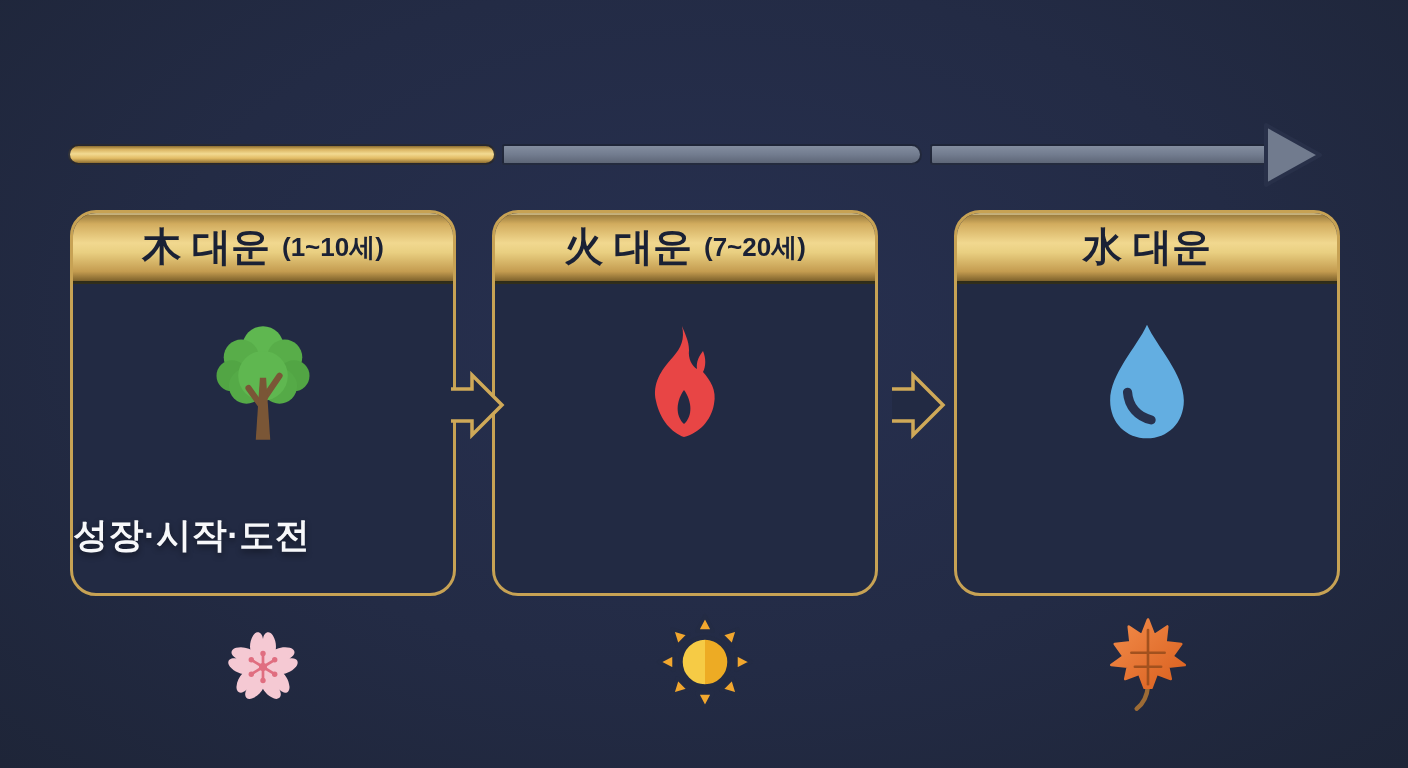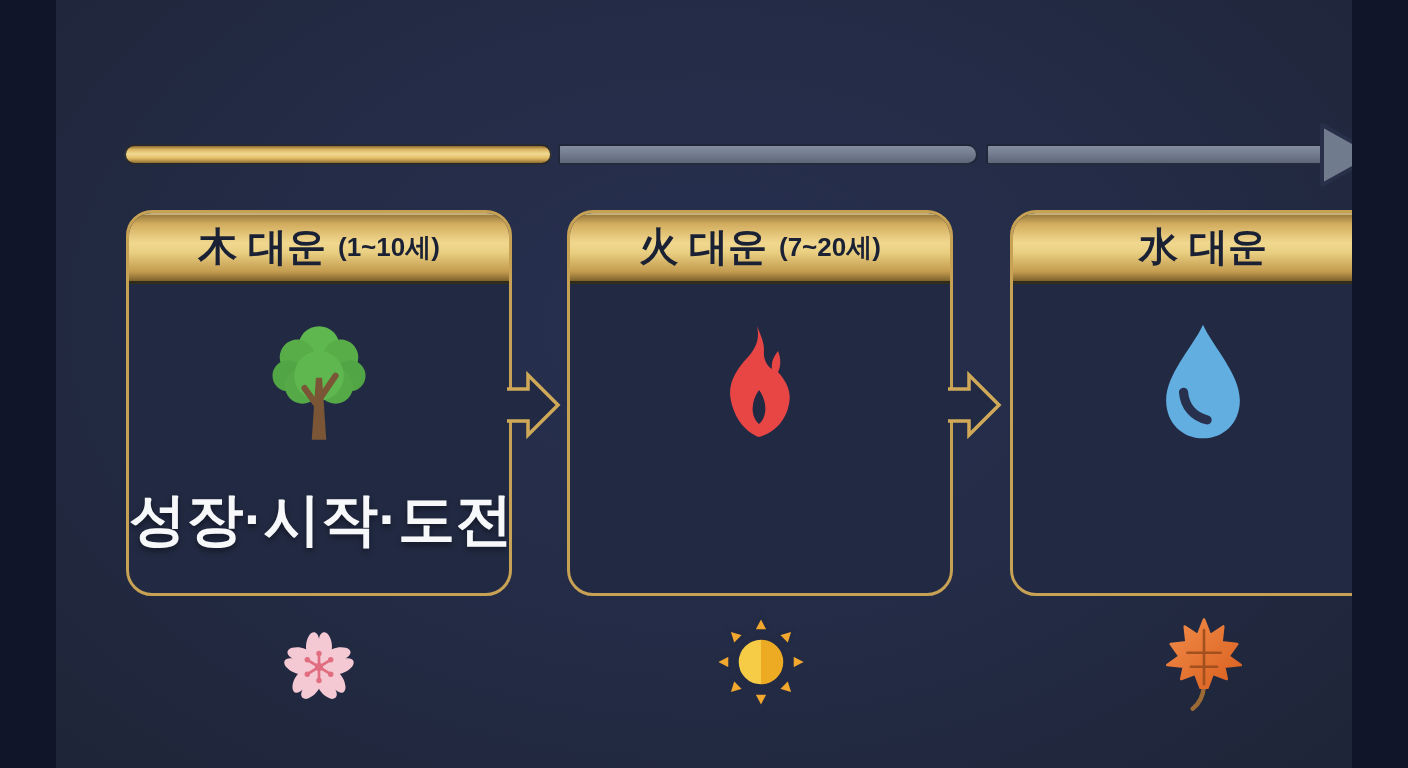--- a/index.html
+++ b/index.html
@@ -1,18 +1,18 @@
 <!DOCTYPE html>
 <html><head>
 <meta charset="utf-8">
 <style>
   html,body{margin:0;padding:0;background:#10152a;}
   .stage{
     position:relative;
-    width:1296px;height:768px;
+    width:1408px;height:768px;
     margin:0 auto;
     overflow:hidden;
     background:radial-gradient(ellipse at 50% 42%, #273050 0%, #232b45 55%, #1e2538 100%);
     font-family:"Liberation Sans","DejaVu Sans",sans-serif;
   }
 
   
   .tl-seg{position:absolute;top:144px;height:21px;box-sizing:border-box;border:2px solid rgba(20,26,45,.85);}
   .tl-gold{
     left:68px;width:428px;border-radius:12px;
@@ -30,39 +30,39 @@
 
   
   .card{
     position:absolute;top:210px;width:386px;height:386px;
     box-sizing:border-box;
     border:3px solid #c7a254;
     border-radius:26px;
     background:#222a43;
     overflow:hidden;
   }
-  .card-1{left:70px;} .card-2{left:511px;} .card-3{left:954px;}
+  .card-1{left:70px;} .card-2{left:492px;} .card-3{left:954px;}
   .card-header{
     height:68px;
     display:flex;align-items:center;justify-content:center;gap:12px;
     background:linear-gradient(180deg,#8f7238 0%,#d2ac5e 16%,#f1d88f 44%,#e9cf81 58%,#c49c50 86%,#7e622c 100%);
     border-bottom:3px solid rgba(23,26,18,.8);
     box-shadow:inset 0 2px 0 rgba(255,244,200,.45);
   }
   .card-title{font-size:39px;font-weight:800;color:#1a2135;letter-spacing:0px;}
   .card-age{font-size:26px;font-weight:700;color:#1a2135;}
   .card-body{position:relative;height:315px;}
   .card-icon{
     position:absolute;left:0;right:0;top:38px;
     display:flex;justify-content:center;align-items:flex-start;
   }
   .keywords{
     position:absolute;left:0;right:0;bottom:40px;
     text-align:left;
-    font-size:57px;font-weight:800;color:#f7f8fa;
+    font-size:35px;font-weight:800;color:#f7f8fa;
     text-shadow:0 3px 6px rgba(0,0,0,.45);
     letter-spacing:0.5px;
     white-space:nowrap;
   }
 
   
   .connector{position:absolute;top:365px;}
   .connector-1{left:450px;} .connector-2{left:891px;}
 
   

